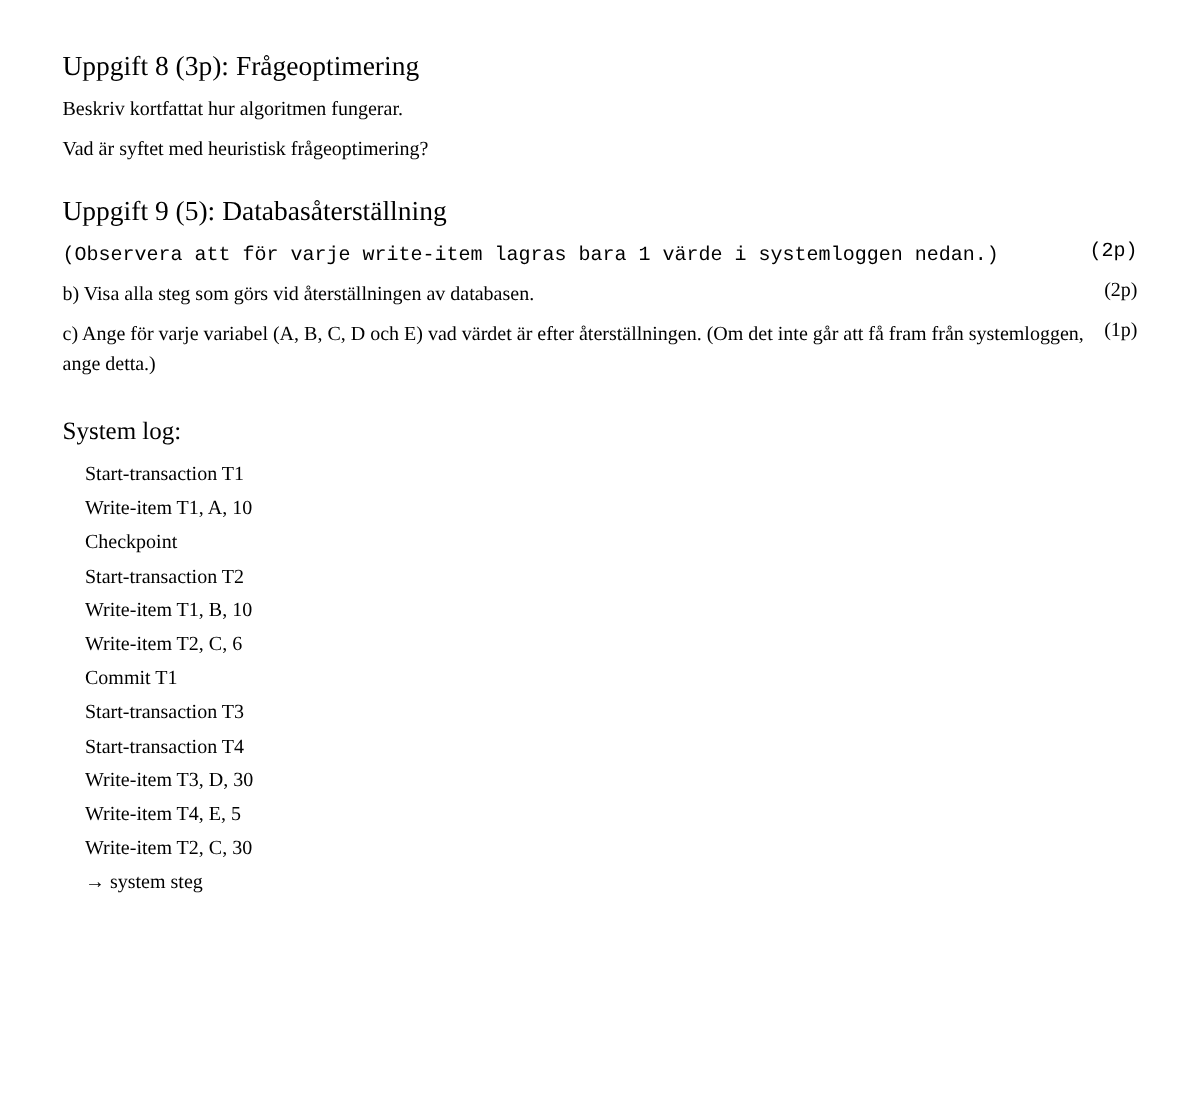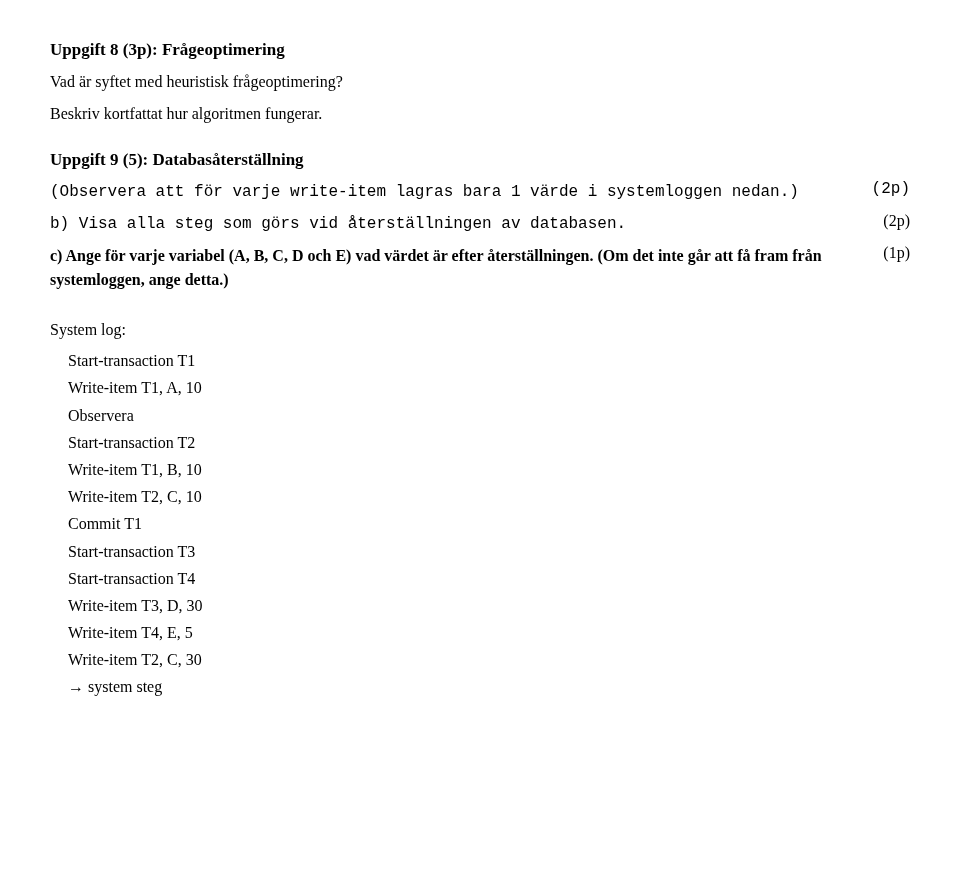--- a/index.html
+++ b/index.html
@@ -13,34 +13,34 @@
       font-size: 16px;
       color: #000000;
       padding: 40px 50px;
       width: 960px;
       min-height: 890px;
     }
     .section {
       margin-bottom: 24px;
     }
     .heading {
-      font-size: 17px;
-      font-weight: bold;
+      font-size: 22px;
+      font-weight: normal;
       margin-bottom: 10px;
     }
     .paragraph {
       margin-bottom: 8px;
       line-height: 1.5;
     }
     .system-log {
       margin-top: 20px;
       line-height: 1.7;
     }
     .system-log-title {
-      font-size: 16px;
+      font-size: 20px;
       margin-bottom: 4px;
     }
     .log-entries {
       margin-left: 18px;
     }
     .log-entry {
       display: block;
       line-height: 1.7;
     }
     .arrow-entry {
@@ -51,53 +51,53 @@
       display: inline-block;
       margin-right: 4px;
       font-size: 16px;
     }
   </style>
 </head>
 <body>
 
 <div class="section">
   <div class="heading">Uppgift 8 (3p): Frågeoptimering</div>
+  <div class="paragraph">Beskriv kortfattat hur algoritmen fungerar.</div>
   <div class="paragraph">Vad är syftet med heuristisk frågeoptimering?</div>
-  <div class="paragraph">Beskriv kortfattat hur algoritmen fungerar.</div>
 </div>
 
 <div class="section">
   <div class="heading">Uppgift 9 (5): Databasåterställning</div>
 
   <div style="display:flex; justify-content: space-between; margin-bottom: 8px; font-family: Liberation Mono, monospace;">
     <span style="line-height:1.5;">(Observera att för varje write-item lagras bara 1 värde i systemloggen nedan.)</span>
     <span style="white-space:nowrap; margin-left:20px;">(2p)</span>
   </div>
 
   <div style="display:flex; justify-content: space-between; margin-bottom: 8px;">
-    <span style="line-height:1.5;font-family:Liberation Mono, monospace;">b)  Visa alla steg som görs vid återställningen av databasen.</span>
+    <span style="line-height:1.5;">b)  Visa alla steg som görs vid återställningen av databasen.</span>
     <span style="white-space:nowrap; margin-left:20px;">(2p)</span>
   </div>
 
   <div style="display:flex; justify-content: space-between; margin-bottom: 8px;">
-    <span style="line-height:1.5;font-weight:bold;">c)  Ange för varje variabel (A, B, C, D och E) vad värdet är efter återställningen. (Om det inte går att få fram från systemloggen, ange detta.)</span>
+    <span style="line-height:1.5;">c)  Ange för varje variabel (A, B, C, D och E) vad värdet är efter återställningen. (Om det inte går att få fram från systemloggen, ange detta.)</span>
     <span style="white-space:nowrap; ">(1p)</span>
   </div>
 </div>
 
 <div class="system-log">
   <div class="system-log-title">System log:</div>
   <div class="log-entries">
 
   <span class="log-entry">Start-transaction T1</span>
       <span class="log-entry">Write-item T1, A, 10</span>
-      <span class="log-entry">Observera</span>
+      <span class="log-entry">Checkpoint</span>
       <span class="log-entry">Start-transaction T2</span>
       <span class="log-entry">Write-item T1, B, 10</span>
-      <span class="log-entry">Write-item T2, C, 10</span>
+      <span class="log-entry">Write-item T2, C, 6</span>
       <span class="log-entry">Commit T1</span>
       <span class="log-entry">Start-transaction T3</span>
       <span class="log-entry">Start-transaction T4</span>
       <span class="log-entry">Write-item T3, D, 30</span>
       <span class="log-entry">Write-item T4, E, 5</span>
       <span class="log-entry">Write-item T2, C, 30</span>
       <div class="arrow-entry">
         <span class="arrow">→</span>
         <span>system steg</span>
       </div>

